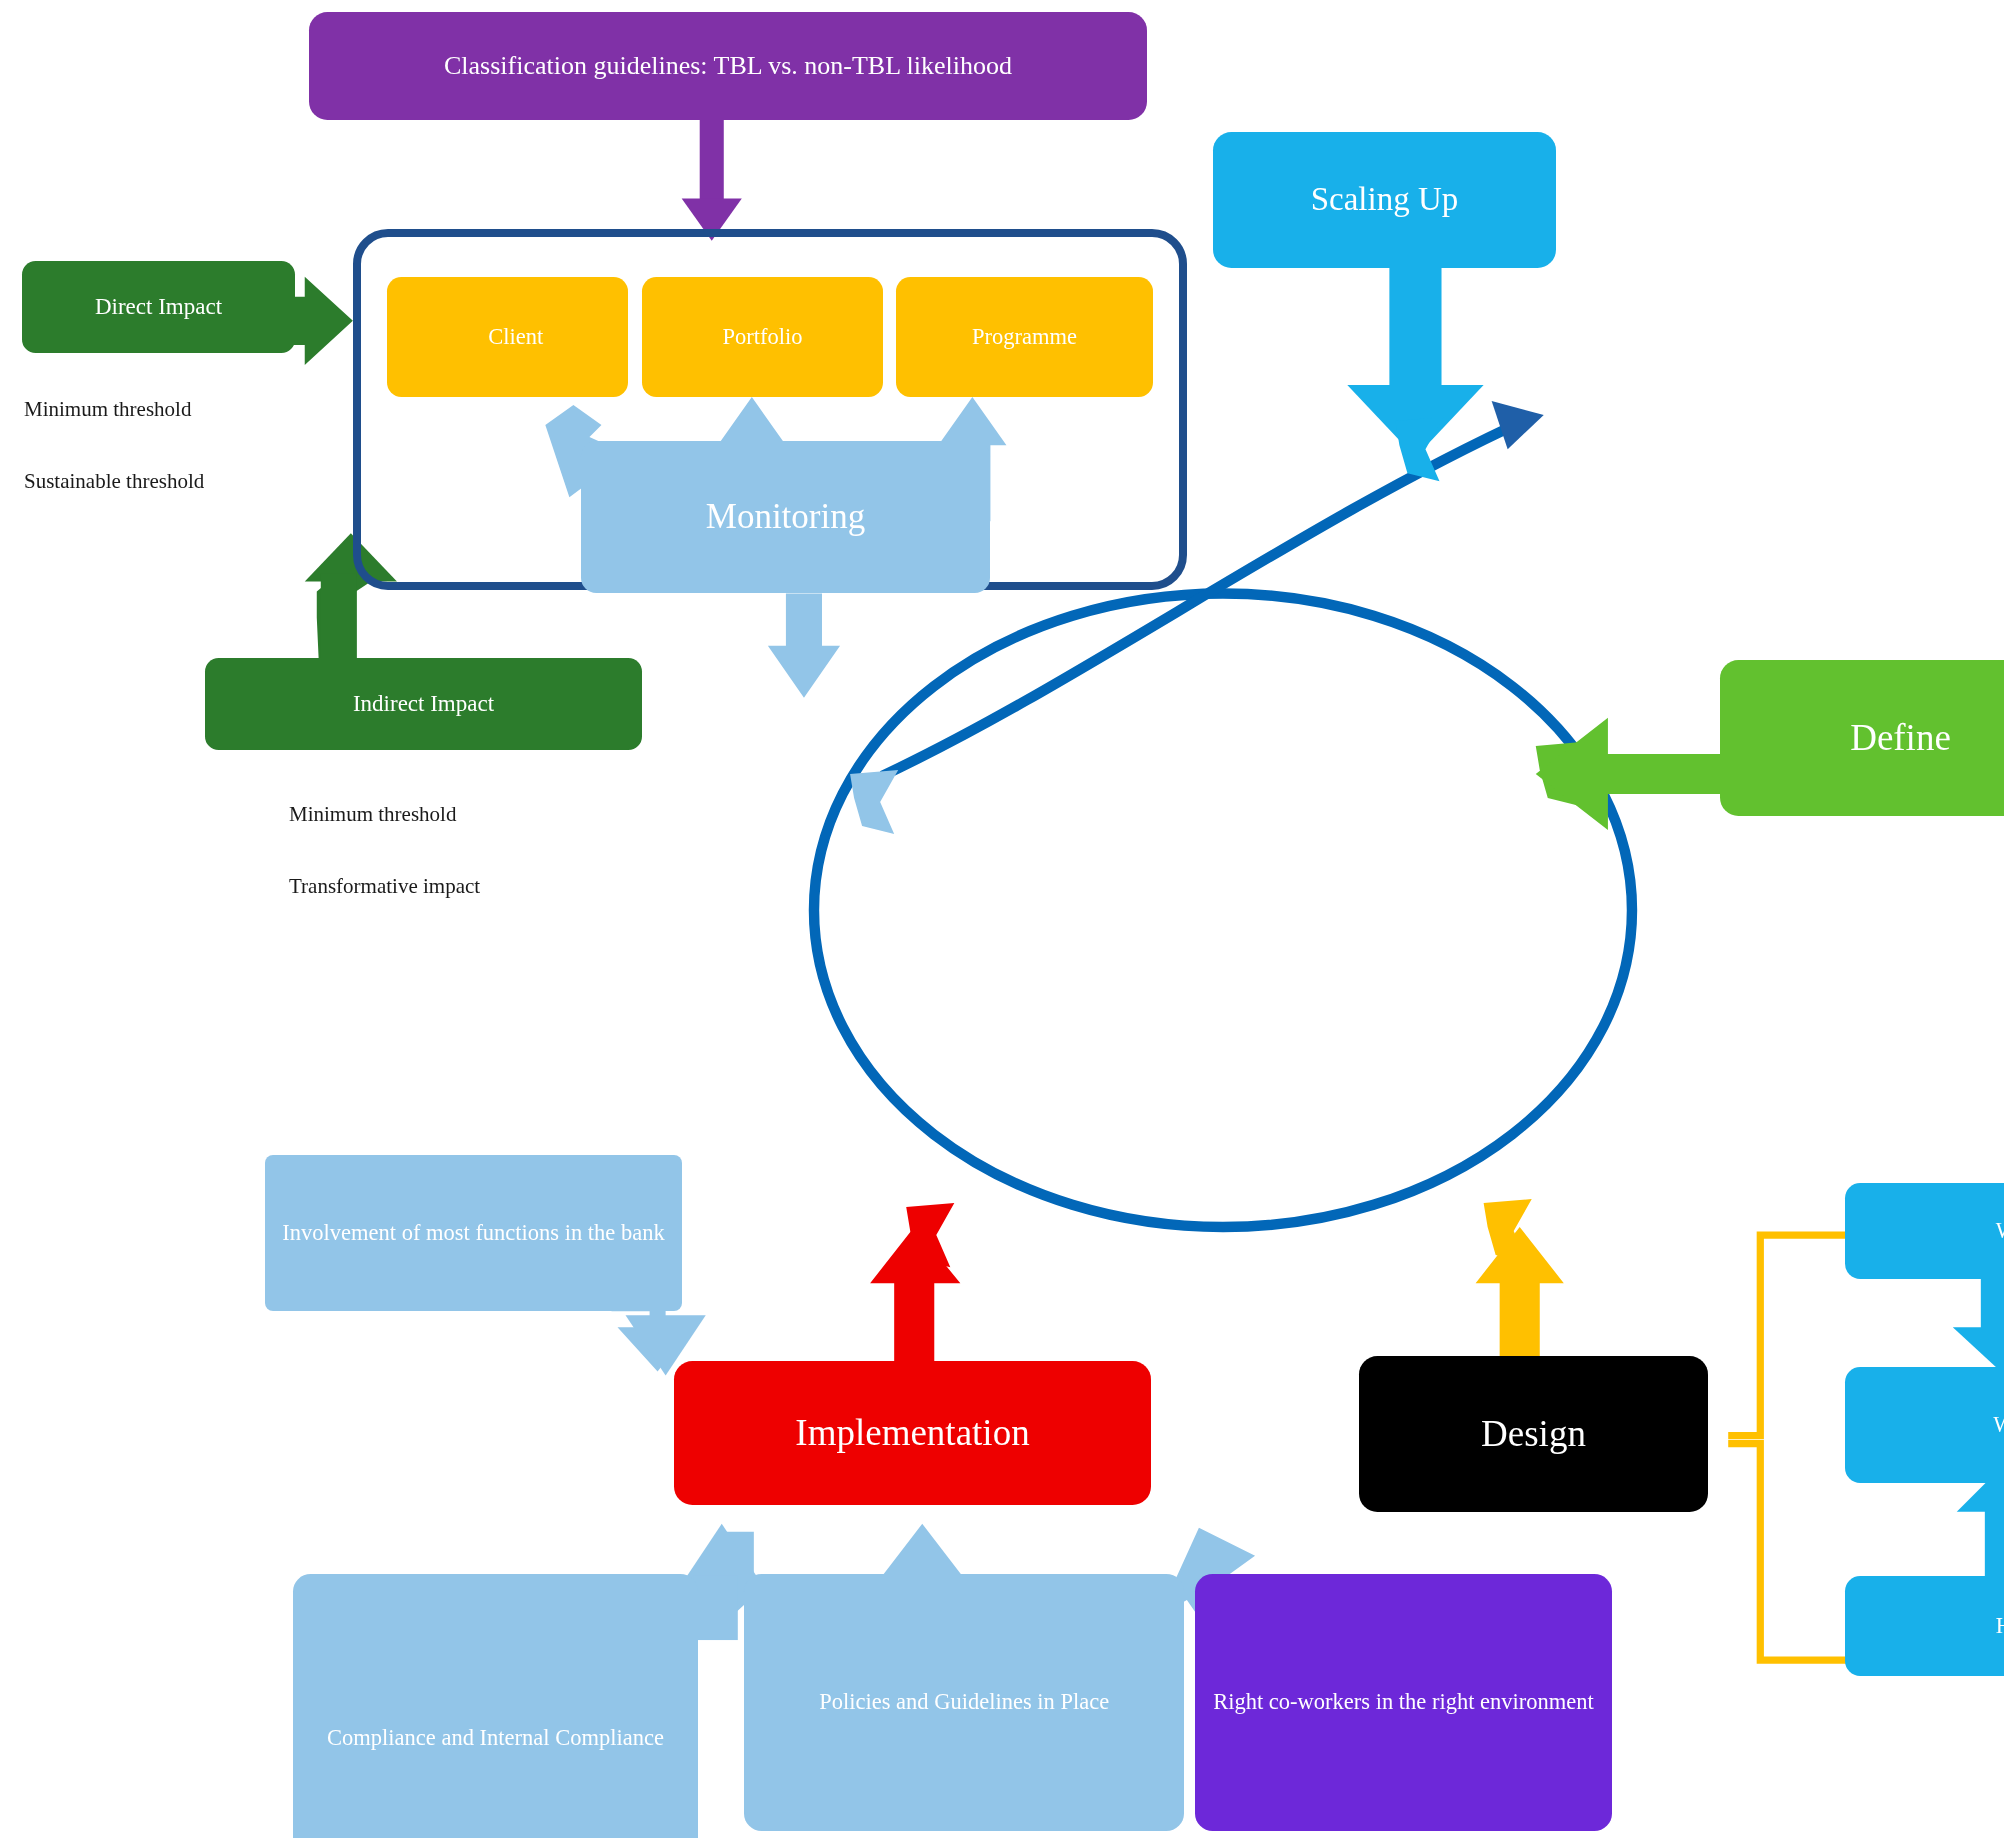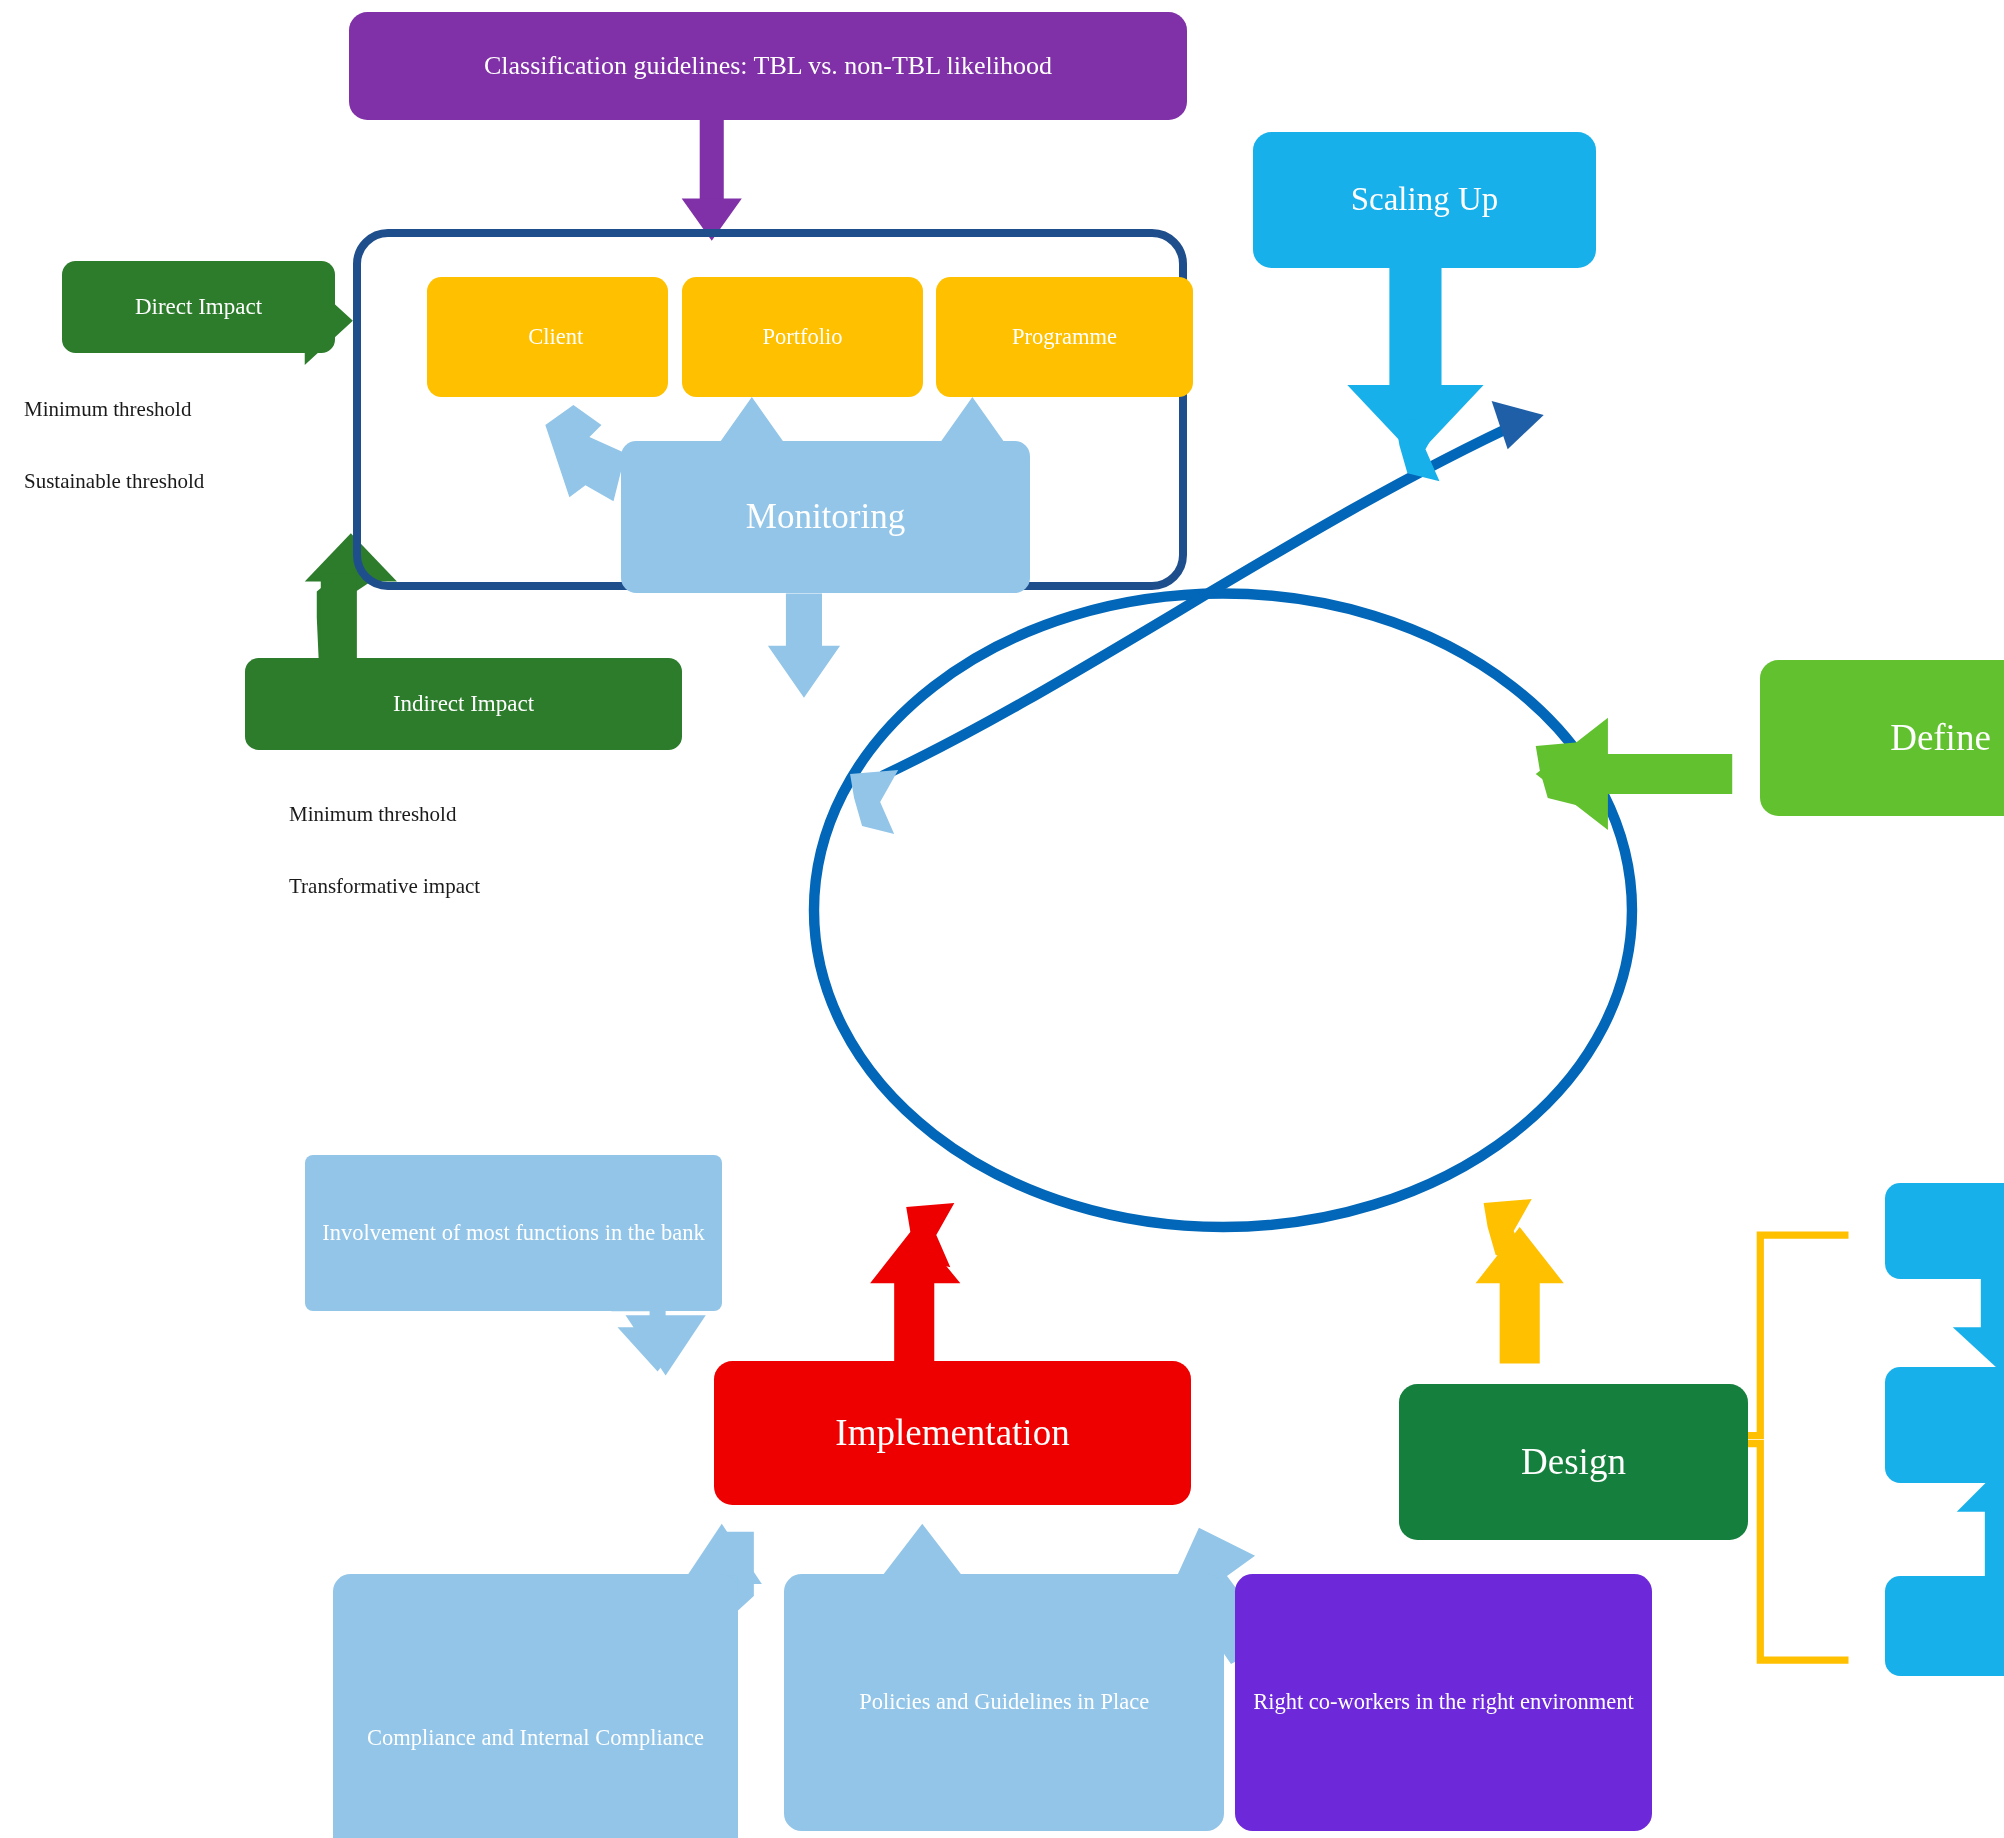--- a/index.html
+++ b/index.html
@@ -17,21 +17,20 @@
     display:flex;
     align-items:center;
     justify-content:center;
     text-align:center;
     color:#ffffff;
     border-radius:18.4px;
     box-sizing:border-box;
     line-height:1.25;
     font-family:"Liberation Serif", serif;
     padding:4px 9.6px;
-    margin-left:40px;
   }
   .plain-label{
     position:absolute;
     color:#1a1a1a;
     font-family:"Liberation Serif", serif;
     white-space:nowrap;
   }
   .monitor-frame{
     position:absolute;
     border:8.8px solid #1F4E8C;
@@ -223,21 +222,21 @@
   <div class="node" style="left:205px;top:658px;width:437px;height:92px;background:#2C7C2C;font-size:23px;border-radius:13.6px;">
     <span>Indirect Impact</span>
   </div>
   <div class="plain-label" style="left:289px;top:802px;font-size:21px;">Minimum threshold</div>
   <div class="plain-label" style="left:289px;top:874px;font-size:21px;">Transformative impact</div>
 
   <div class="node" style="left:1720px;top:660px;width:361px;height:156px;background:#62C12F;font-size:37px;">
     <span>Define</span>
   </div>
 
-  <div class="node" style="left:1359px;top:1384px;width:349px;height:156px;background:#15803d;font-size:37px;">
+  <div class="node" style="left:1359px;top:1356px;width:349px;height:156px;background:#000000;font-size:37px;">
     <span>Design</span>
   </div>
 
   <div class="node" style="left:1845px;top:1183px;width:345px;height:96px;background:#18B0EA;font-size:22.5px;border-radius:15.2px;">
     <span>Why</span>
   </div>
   <div class="node" style="left:1845px;top:1367px;width:345px;height:116px;background:#18B0EA;font-size:22.5px;border-radius:15.2px;">
     <span>What</span>
   </div>
   <div class="node" style="left:1845px;top:1576px;width:345px;height:100px;background:#18B0EA;font-size:22.5px;border-radius:15.2px;">

